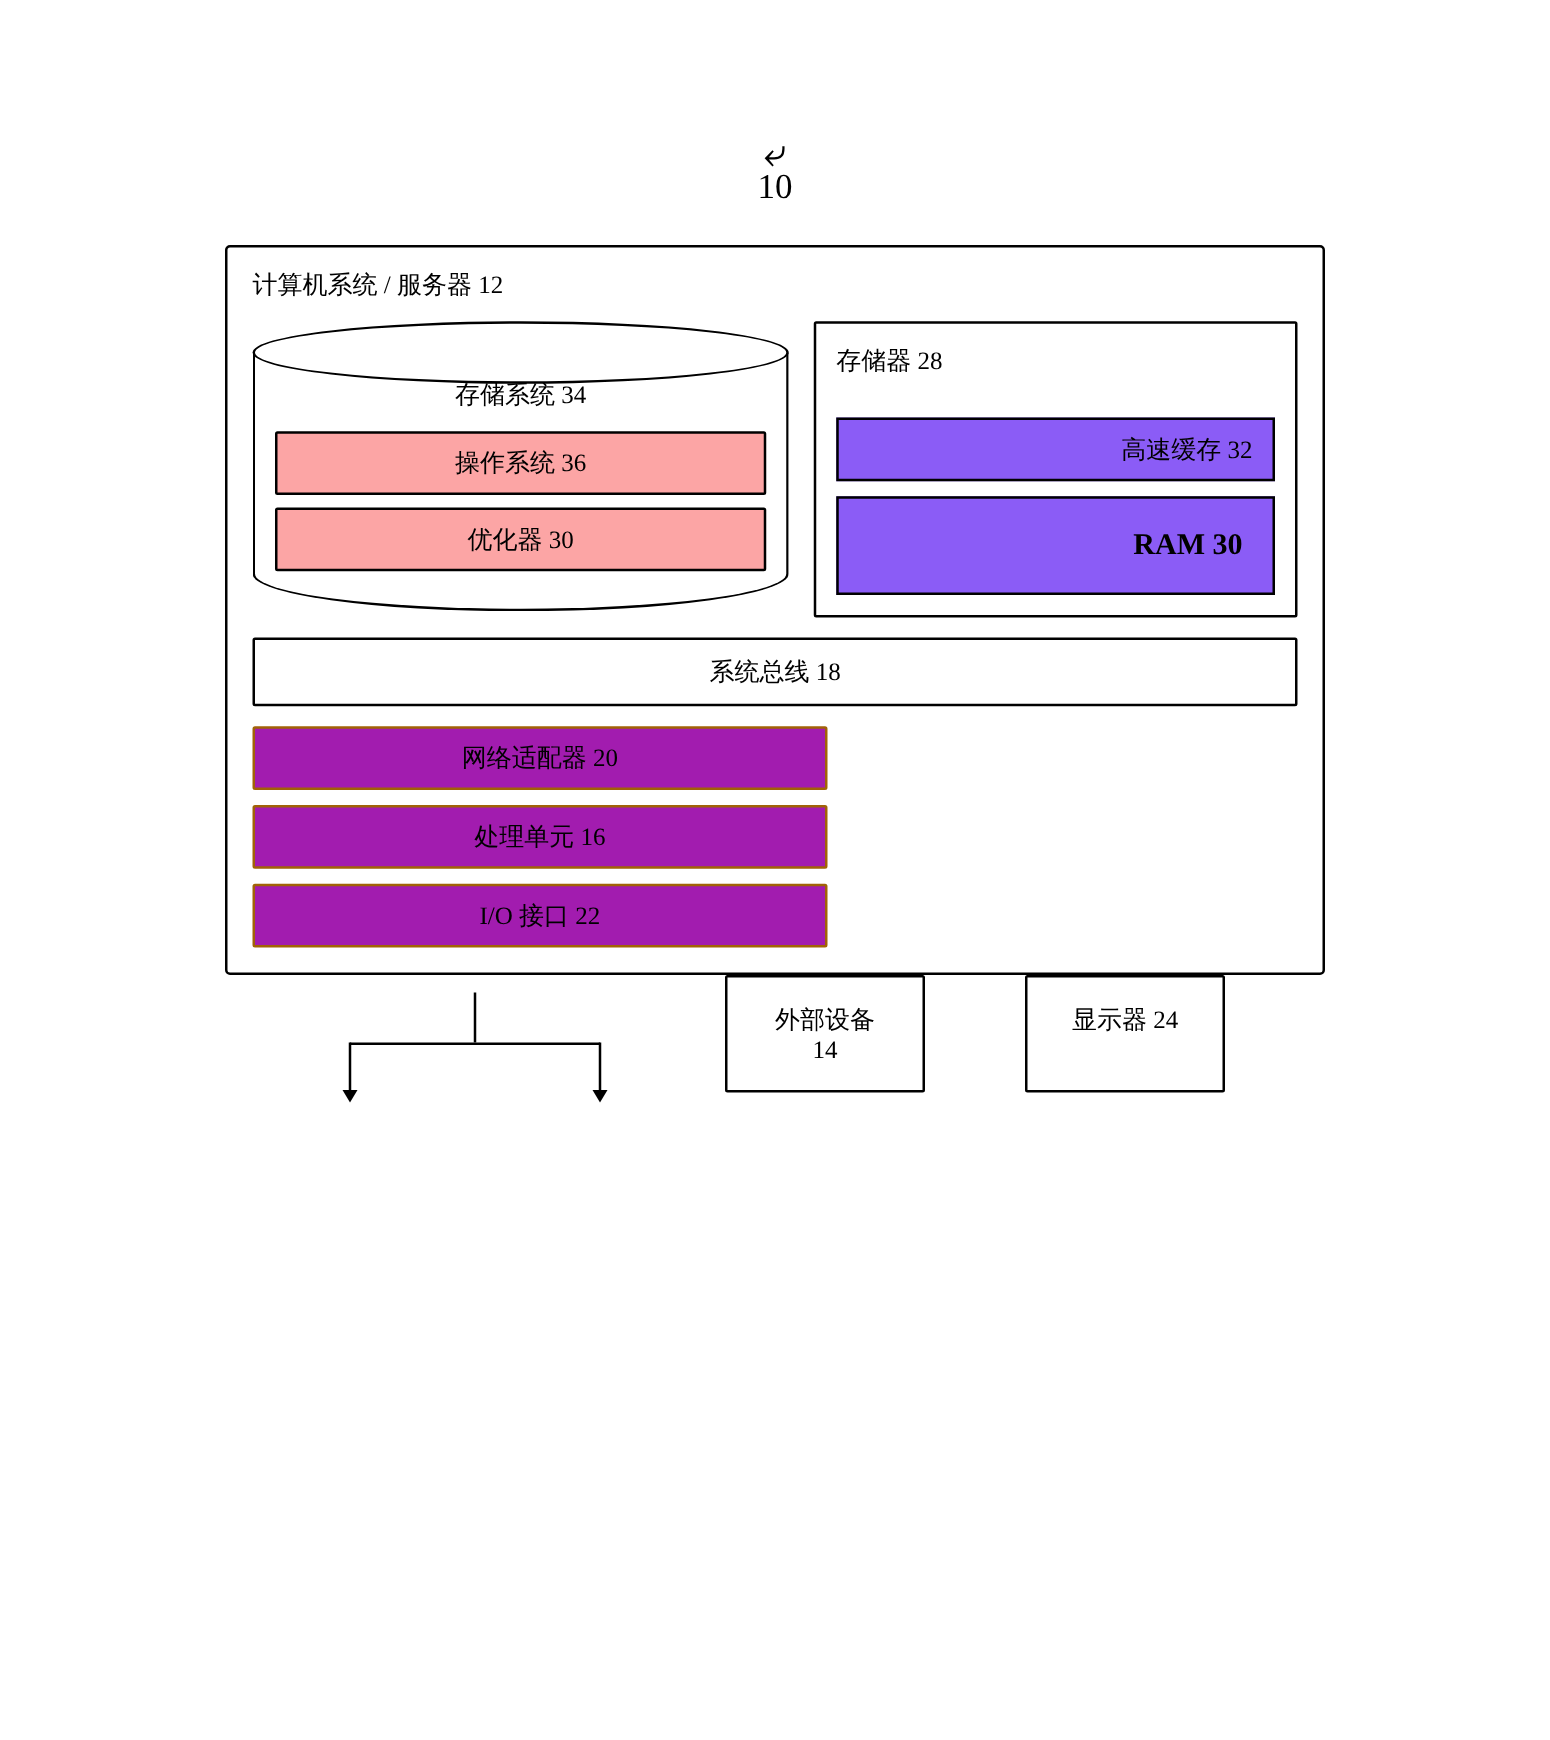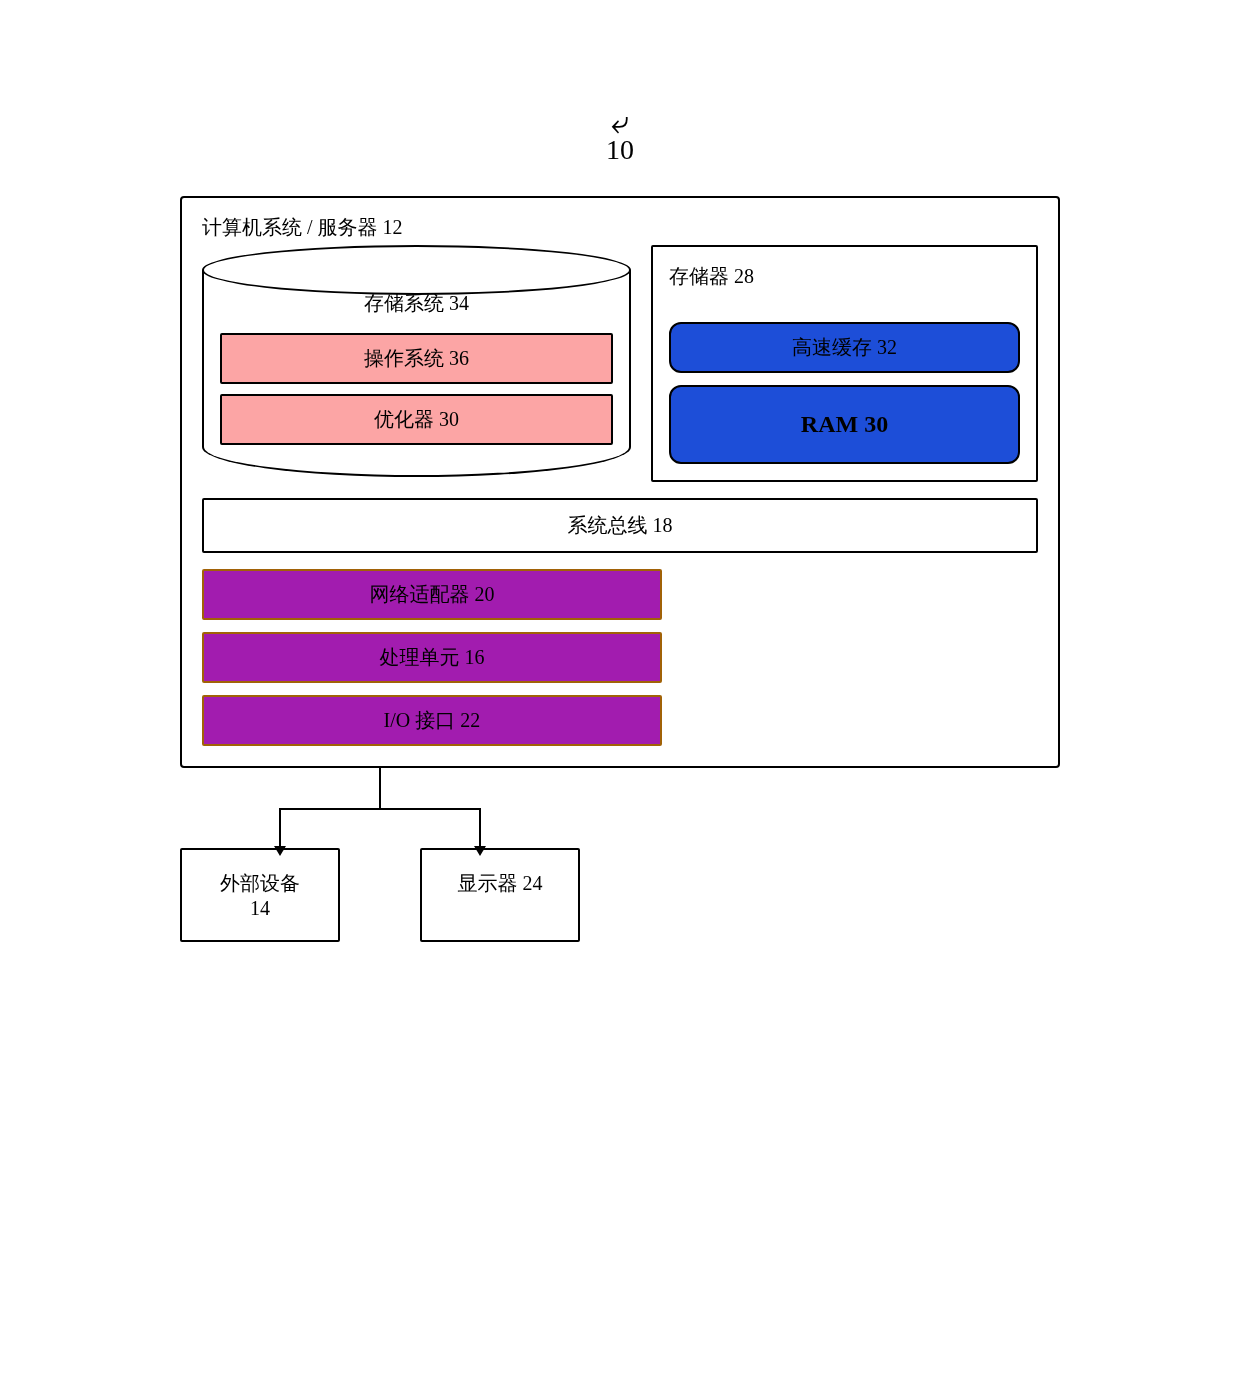--- a/index.html
+++ b/index.html
@@ -49,21 +49,21 @@
       width: 100%;
       border: 2px solid #000;
       border-radius: 4px;
       padding: 16px 20px 20px 20px;
       margin-top: 60px;
       position: relative;
     }
 
     .computer-system-label {
       font-size: 20px;
-      margin-bottom: 4px;
+      margin-bottom: 16px;
     }
 
     
     .top-section {
       display: flex;
       gap: 20px;
       margin-bottom: 16px;
     }
 
     
@@ -132,25 +132,25 @@
       gap: 12px;
     }
 
     .memory-label {
       font-size: 20px;
       margin-bottom: 20px;
     }
 
     .memory-inner-box {
       border: 2px solid #000;
-      border-radius: 12px;
+      border-radius: 0;
       padding: 10px 16px;
-      text-align: center;
-      font-size: 20px;
-      background: #1d4ed8;
+      text-align: right;
+      font-size: 20px;
+      background: #8b5cf6;
     }
 
     .memory-inner-box.ram {
       font-size: 24px;
       font-weight: bold;
       padding: 24px;
     }
 
     
     .system-bus-box {
@@ -188,22 +188,22 @@
       text-align: center;
       font-size: 20px;
       background: #ffffff;
       min-width: 160px;
     }
 
     
     .connectors-container {
       width: 100%;
       display: flex;
-      flex-direction: column;
-      align-items: flex-start;
+      flex-direction: row;
+      align-items: flex-end;
     }
 
     .branch-lines {
       display: flex;
       align-items: flex-start;
       justify-content: center;
       position: relative;
       width: 400px;
       height: 80px;
     }

